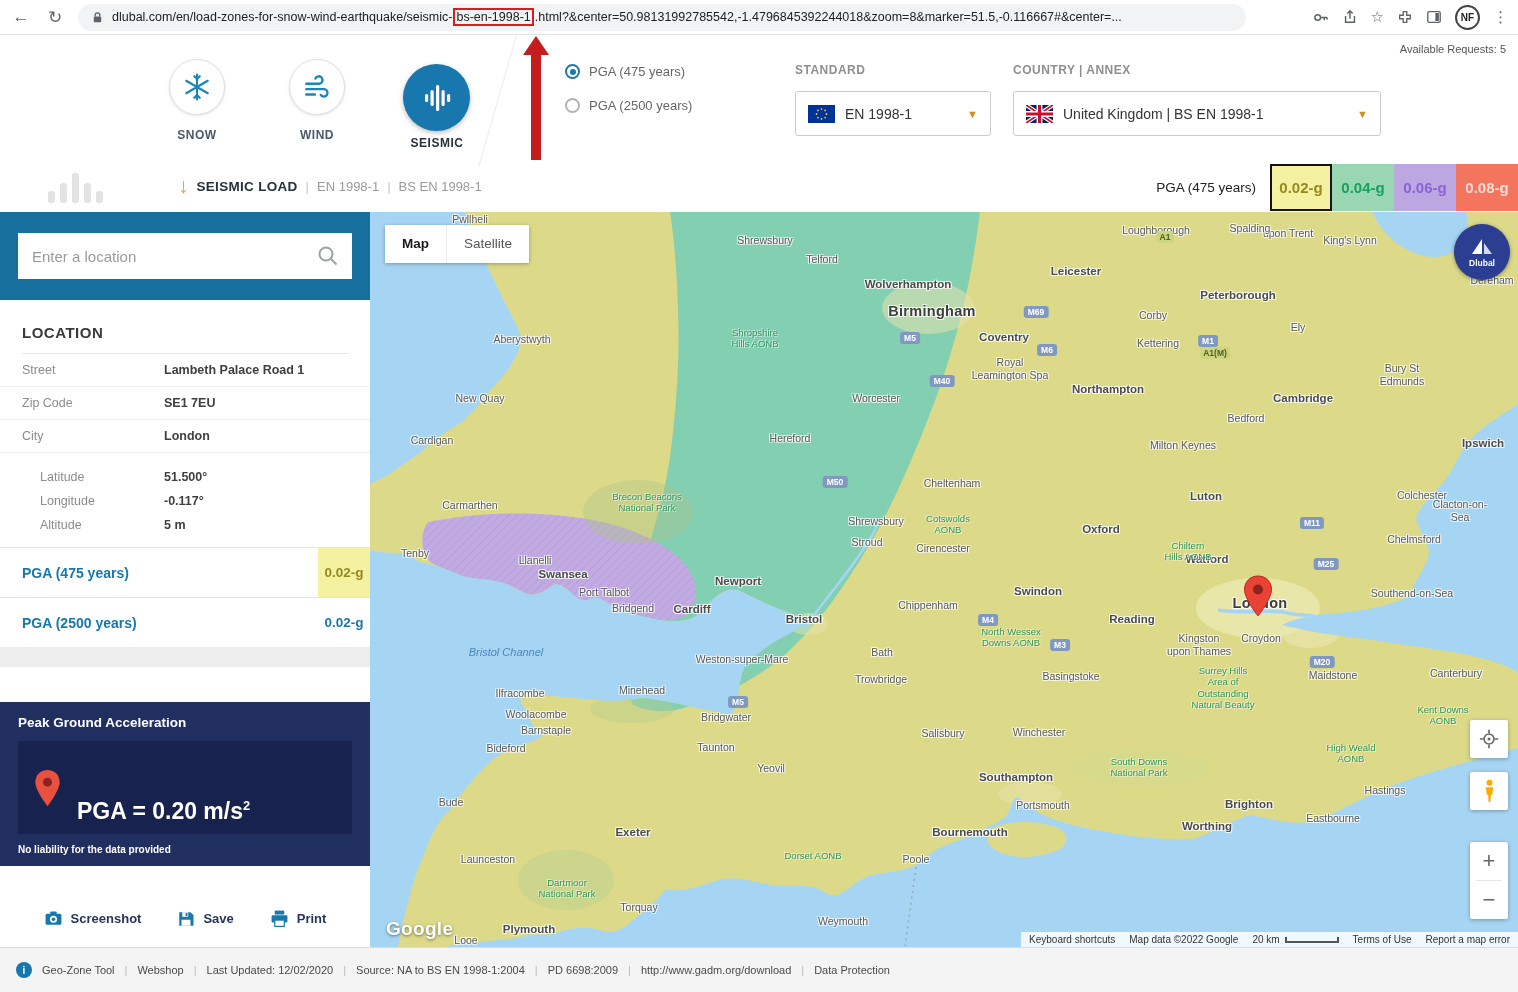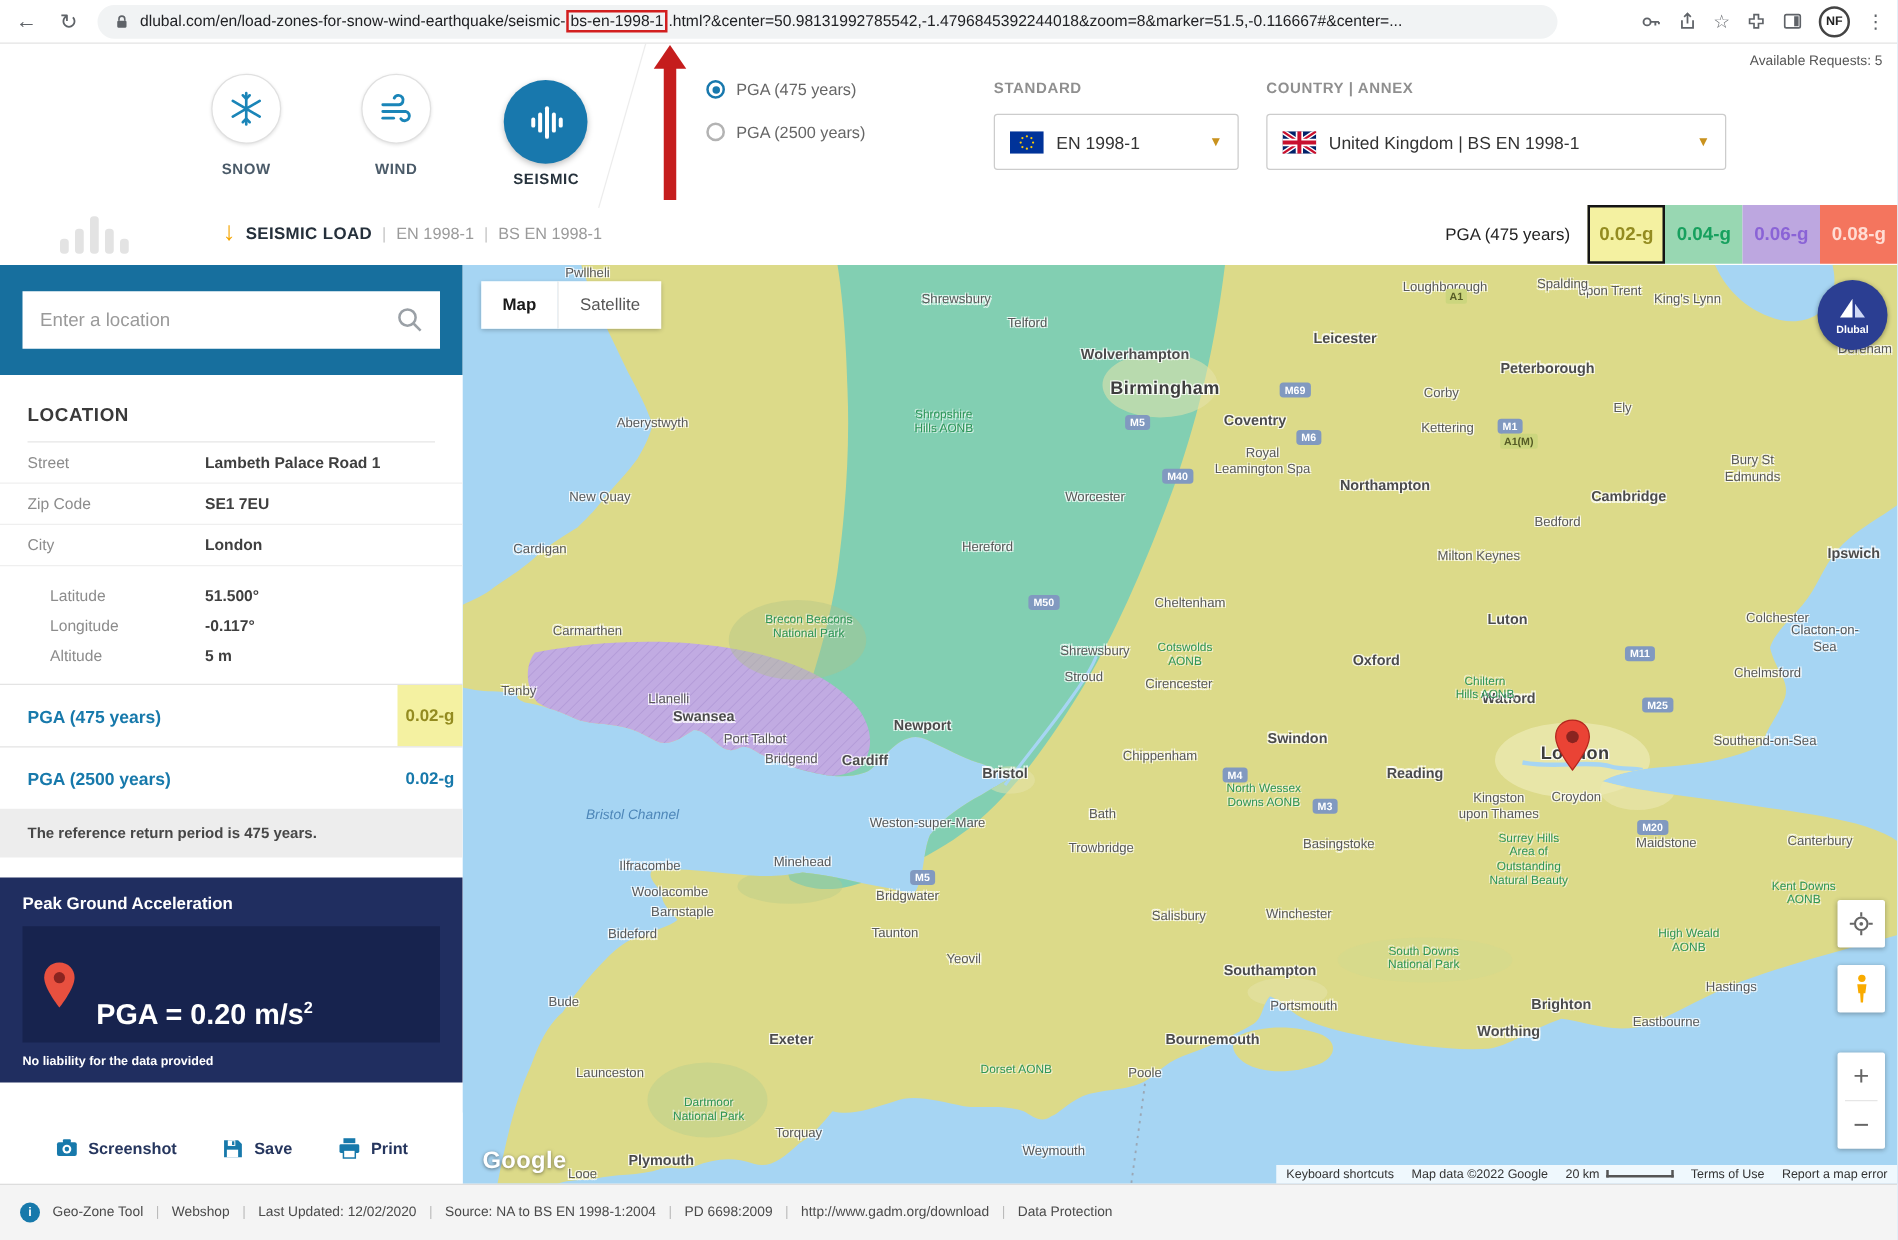--- a/index.html
+++ b/index.html
@@ -344,21 +344,20 @@
     <div class="pga-row">
       <span class="plabel">PGA (475 years)</span>
       <span class="pga-val yellow">0.02-g</span>
     </div>
     <div class="pga-row">
       <span class="plabel">PGA (2500 years)</span>
       <span class="pga-val blue">0.02-g</span>
     </div>
 
     <div class="note">
-      <div>The reference return period is 475 years.</div>
     </div>
 
     <div class="navy-panel">
       <div class="navy-title">Peak Ground Acceleration</div>
       <div class="pga-box">
         <svg width="27" height="38" viewBox="0 0 30 42">
           <path d="M15 1C7 1 1.5 7 1.5 14.5 1.5 24 15 41 15 41s13.5-17 13.5-26.5C28.5 7 23 1 15 1z" fill="#e8503f"></path>
           <circle cx="15" cy="14.5" r="5" fill="#8a2420"></circle>
         </svg>
         <span class="pga-big"><span>PGA = 0.20 m/s</span><sup>2</sup></span>

